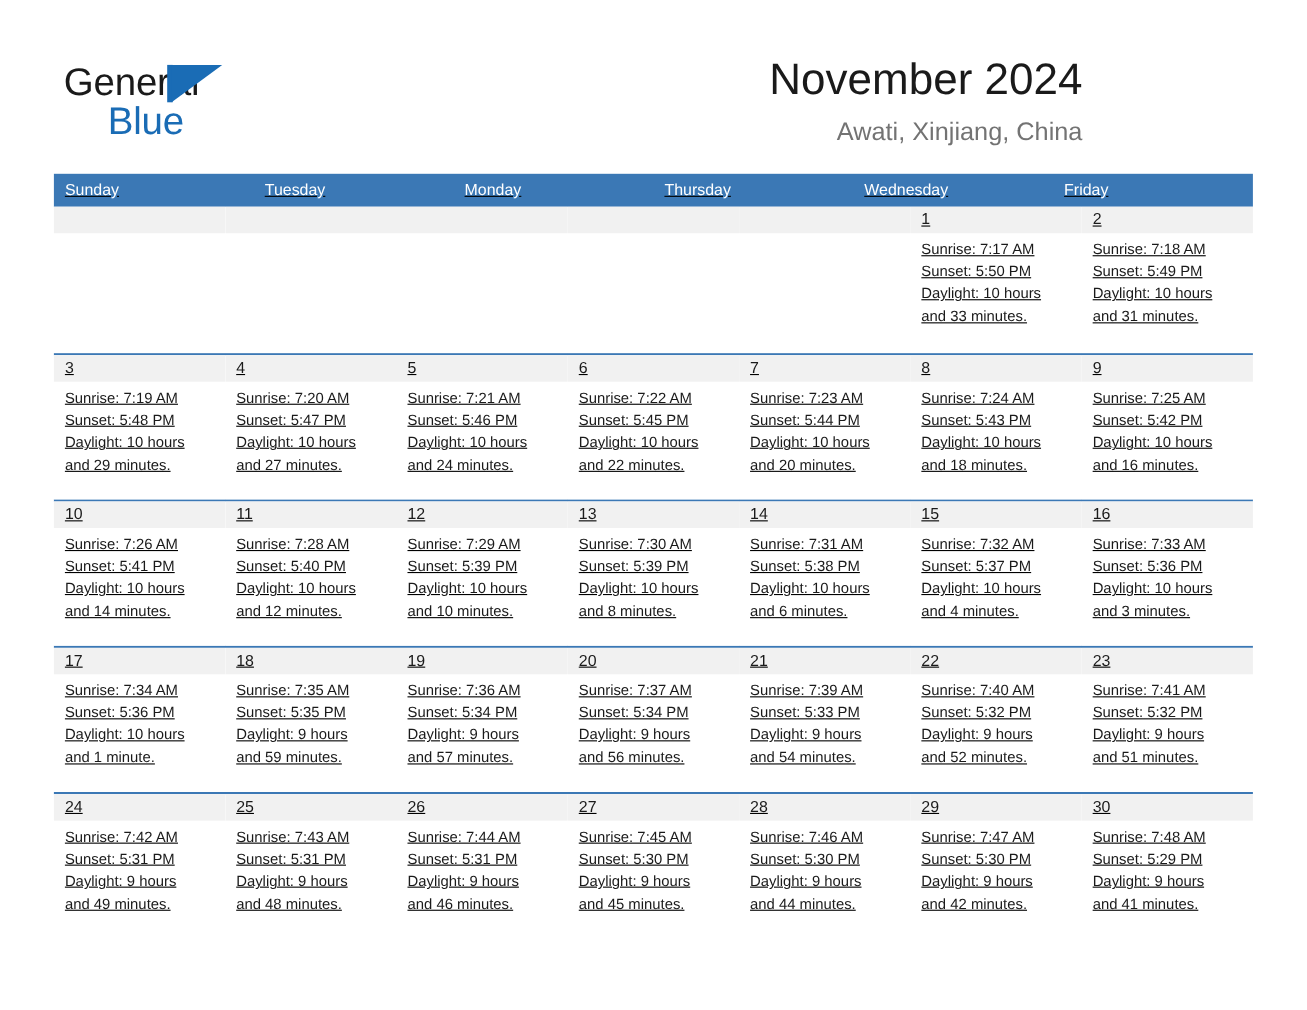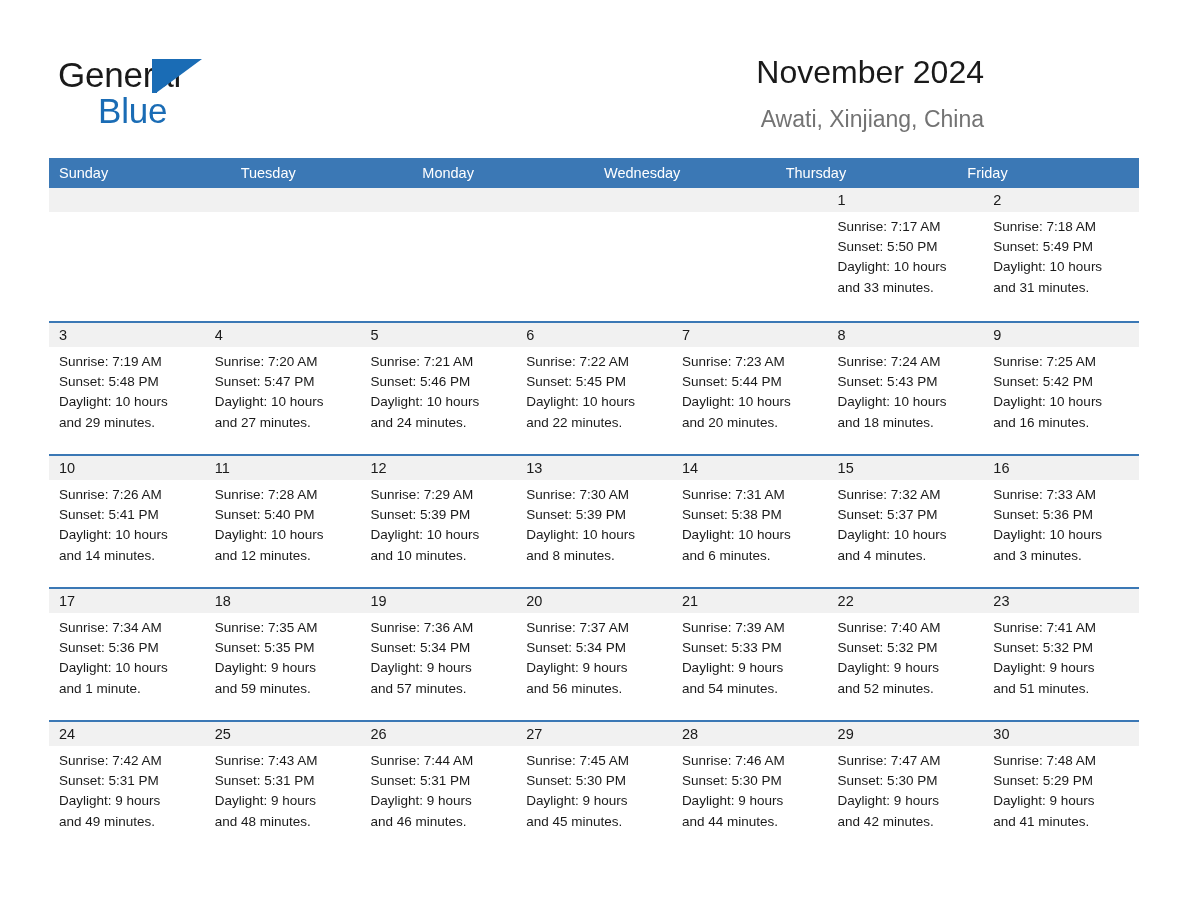--- a/index.html
+++ b/index.html
@@ -88,21 +88,21 @@
     letter-spacing: -0.2px;
   }
 
   .title-block {
     position: absolute;
     right: 56px;
     top: 48px;
     text-align: right;
   }
   .cal-title {
-    font-size: 32px;
+    font-size: 40px;
     line-height: 48px;
     color: #1a1a1a;
     font-weight: normal;
     margin: 0;
     font-family: "Liberation Sans", sans-serif;
   }
   .cal-subtitle {
     font-size: 23px;
     line-height: 30px;
     color: #737373;
@@ -110,20 +110,21 @@
     font-weight: normal;
     font-family: "Liberation Sans", sans-serif;
   }
 
   
   .calendar {
     position: absolute;
     left: 49px;
     top: 158px;
     width: 1090px;
+    text-decoration: underline;
   }
 
   .dow-row {
     display: flex;
     background: #3b78b5;
     height: 30px;
   }
   .dow-cell {
     flex: 1 1 0;
     color: #ffffff;
@@ -199,22 +200,22 @@
     </div>
 
   </div>
 
   <div class="calendar">
 
     <div class="dow-row">
       <div class="dow-cell">Sunday</div>
       <div class="dow-cell">Tuesday</div>
       <div class="dow-cell">Monday</div>
+      <div class="dow-cell">Thursday</div>
       <div class="dow-cell">Wednesday</div>
-      <div class="dow-cell">Thursday</div>
       <div class="dow-cell">Friday</div>
     </div>
 
     <div id="weeks-container">
         <div class="week-row">
           <div class="day-cell empty">
             <div class="day-num-band"><span class="day-num"></span></div>
             <div class="day-body"></div>
           </div>
           <div class="day-cell empty">

